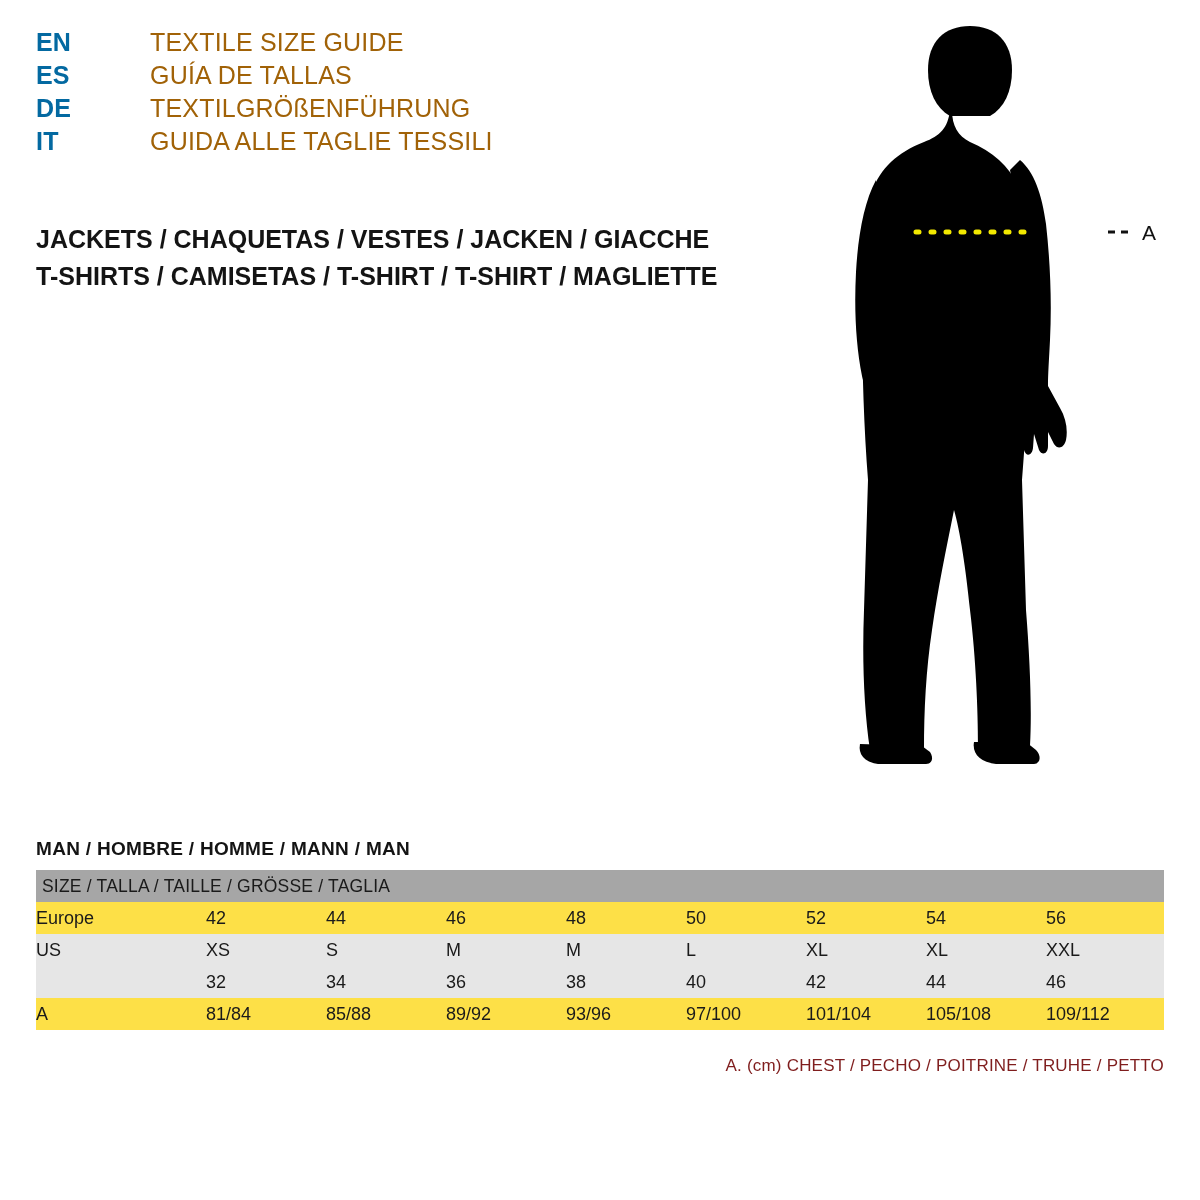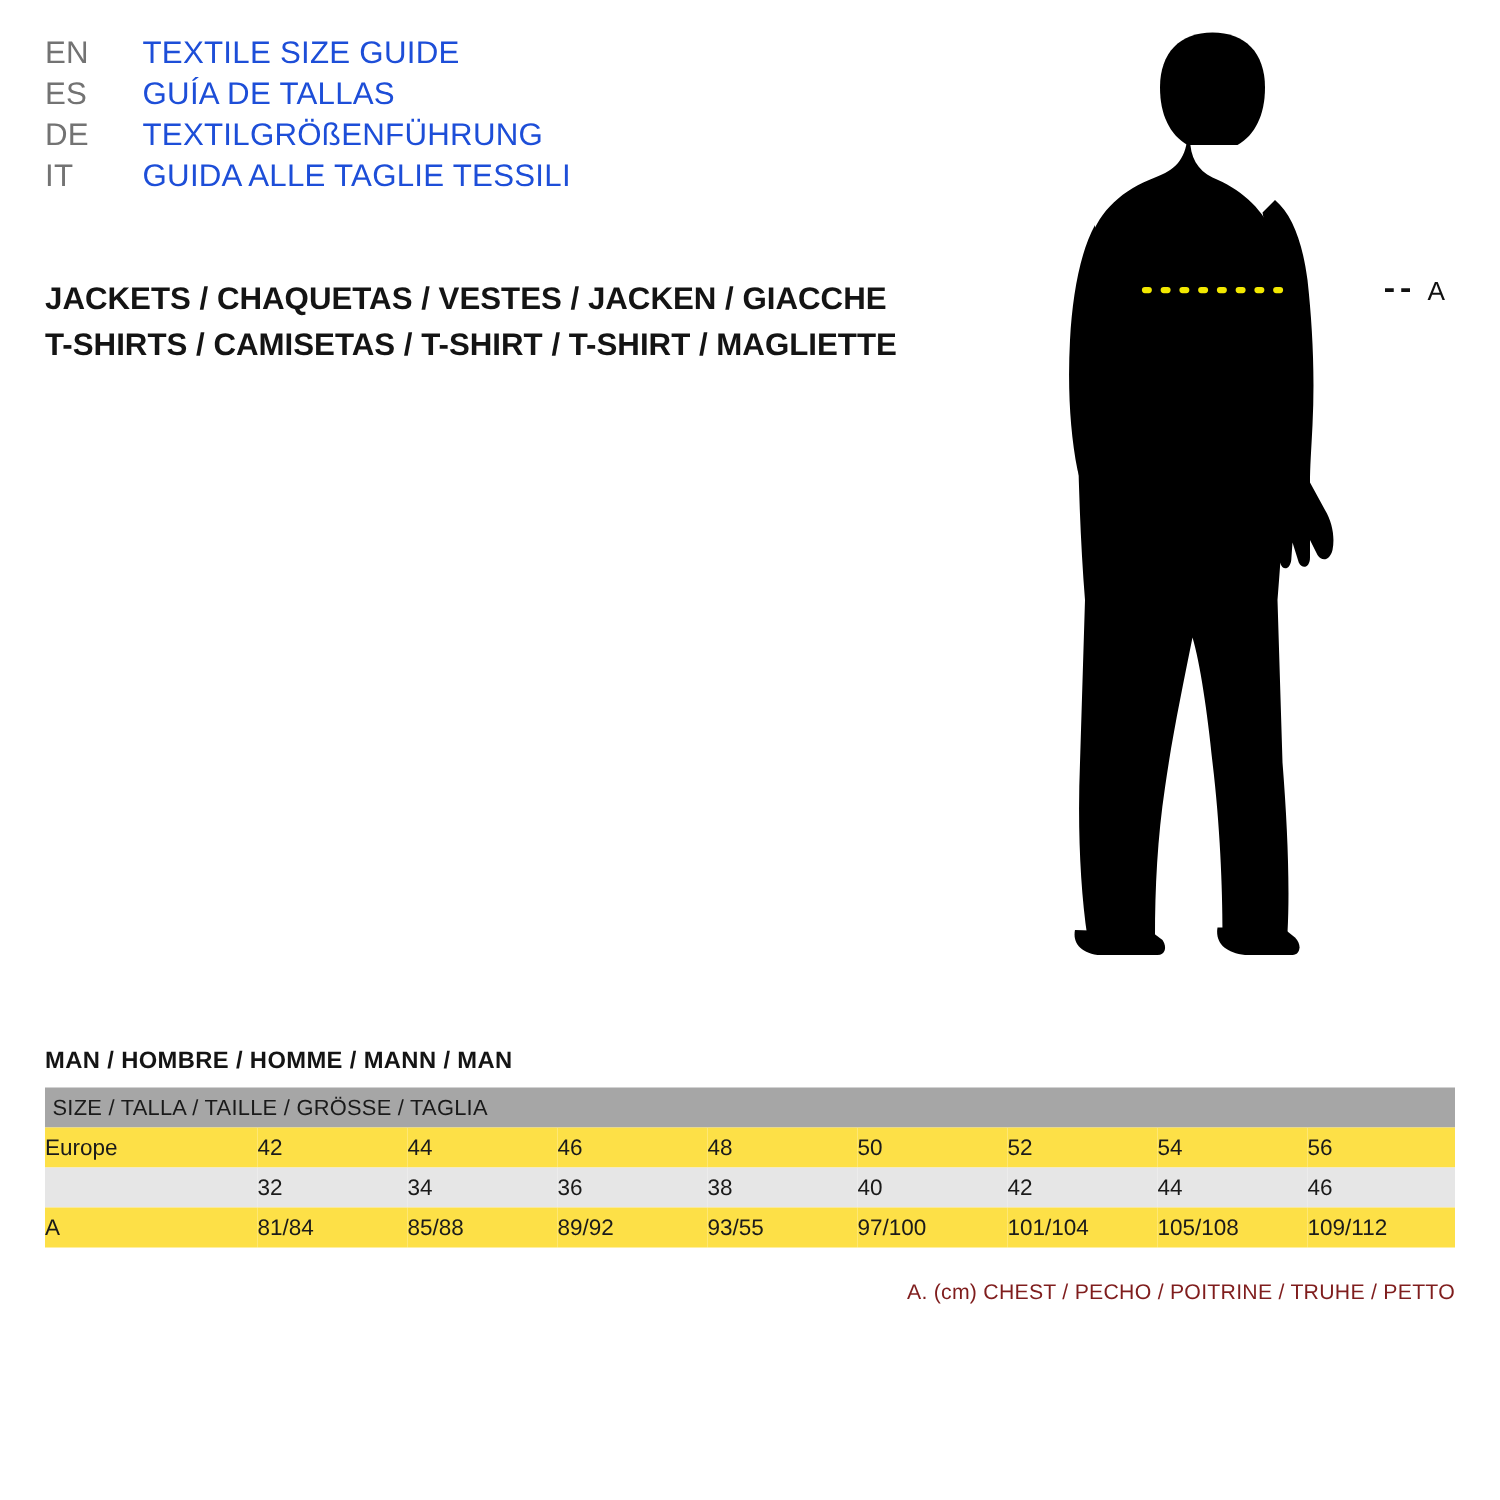--- a/index.html
+++ b/index.html
@@ -32,25 +32,27 @@
   .lang-row {
     display: flex;
     align-items: baseline;
     height: 33px;
     font-size: 25px;
     letter-spacing: 0.2px;
   }
   .lang-code {
     width: 78px;
     flex: 0 0 78px;
-    color: #737373;
+    color: #0369a1;
+    font-weight: bold;
   }
   .lang-text {
-    color: #1d4ed8;
+    color: #a16207;
     white-space: nowrap;
+    margin-left: 36px;
   }
 
   
   .category-block {
     position: absolute;
     left: 36px;
     top: 221px;
     width: 760px;
   }
   .category-line {
@@ -248,39 +250,50 @@
           <td class="val-cell">42</td>
           <td class="val-cell">44</td>
           <td class="val-cell">46</td>
           <td class="val-cell">48</td>
           <td class="val-cell">50</td>
           <td class="val-cell">52</td>
           <td class="val-cell">54</td>
           <td class="val-cell">56</td>
         </tr>
 
+        <tr class="row-shaded">
+          <td class="label-cell">US</td>
+          <td class="val-cell">XS</td>
+          <td class="val-cell">S</td>
+          <td class="val-cell">M</td>
+          <td class="val-cell">M</td>
+          <td class="val-cell">L</td>
+          <td class="val-cell">XL</td>
+          <td class="val-cell">XL</td>
+          <td class="val-cell">XXL</td>
+        </tr>
 
         <tr class="row-shaded">
           <td class="label-cell"></td>
           <td class="val-cell">32</td>
           <td class="val-cell">34</td>
           <td class="val-cell">36</td>
           <td class="val-cell">38</td>
           <td class="val-cell">40</td>
           <td class="val-cell">42</td>
           <td class="val-cell">44</td>
           <td class="val-cell">46</td>
         </tr>
 
         <tr class="row-plain">
           <td class="label-cell">A</td>
           <td class="val-cell">81/84</td>
           <td class="val-cell">85/88</td>
           <td class="val-cell">89/92</td>
-          <td class="val-cell">93/55</td>
+          <td class="val-cell">93/96</td>
           <td class="val-cell">97/100</td>
           <td class="val-cell">101/104</td>
           <td class="val-cell">105/108</td>
           <td class="val-cell">109/112</td>
         </tr>
       </tbody>
     </table>
 
     <div class="footnote">A. (cm) CHEST / PECHO / POITRINE / TRUHE / PETTO</div>
   </div>

